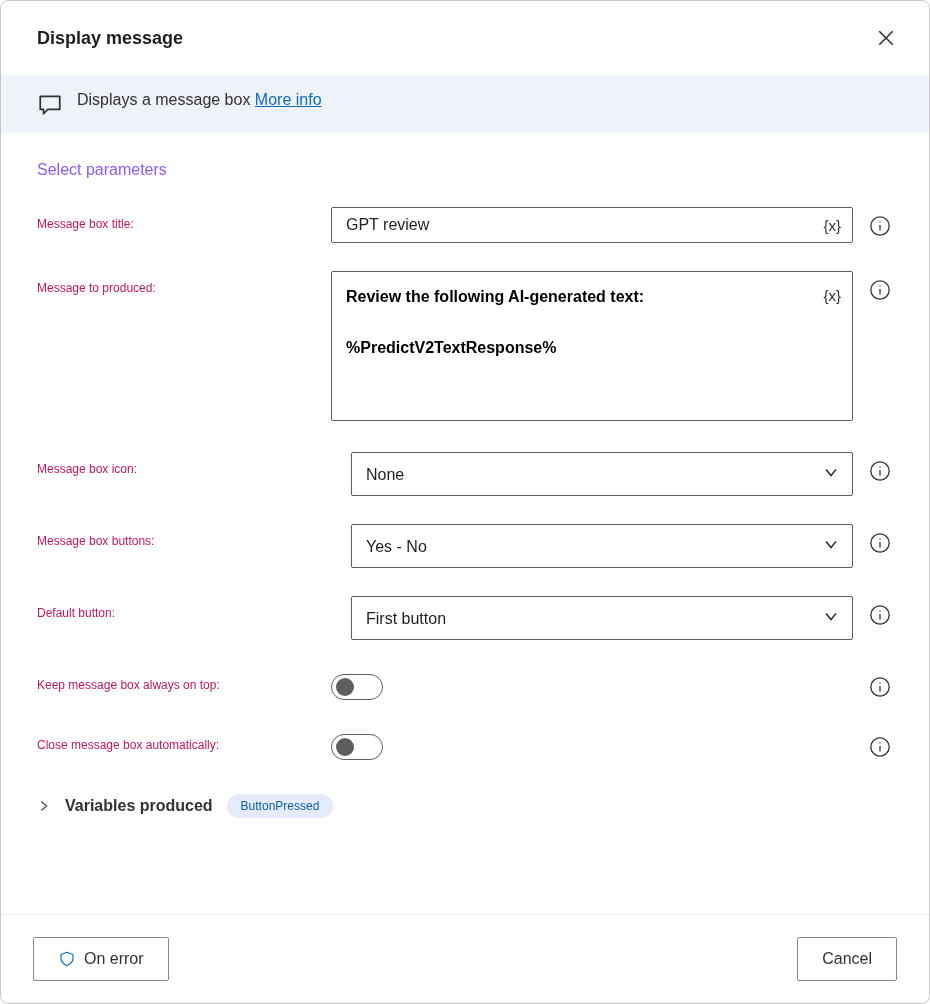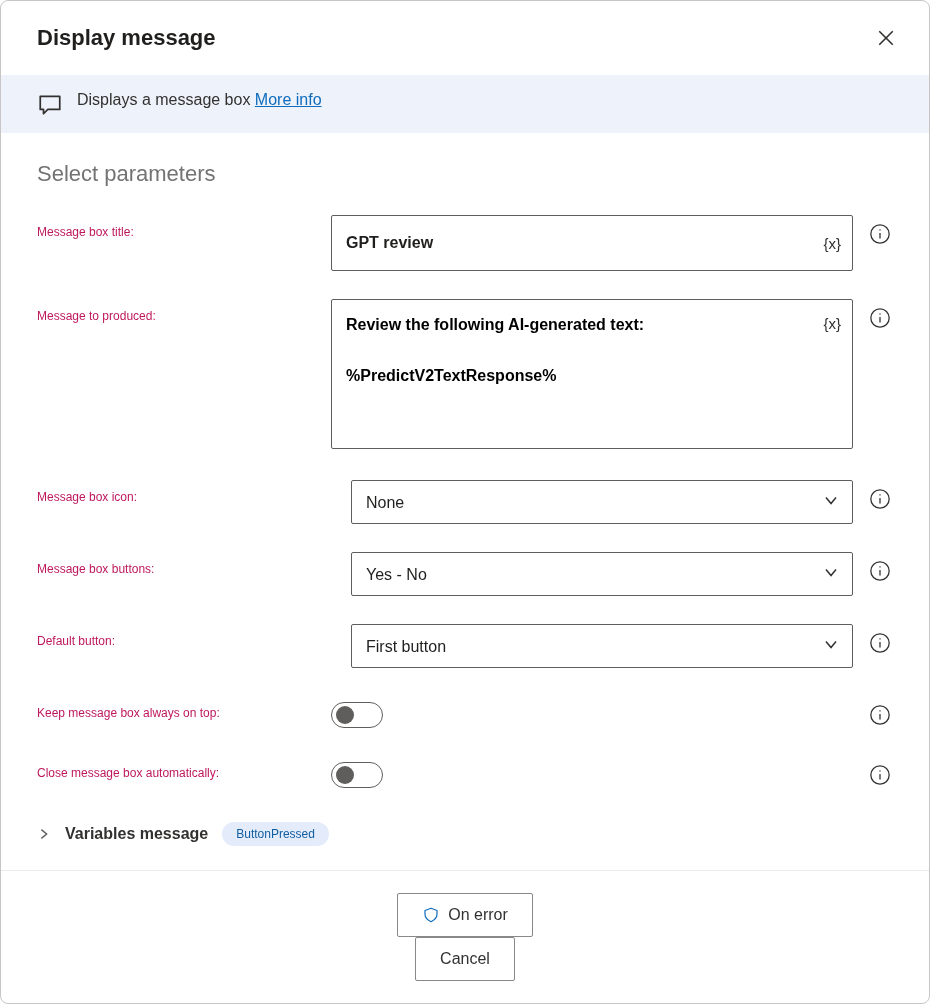--- a/index.html
+++ b/index.html
@@ -21,21 +21,21 @@
     background: #fff;
   }
   .titlebar {
     display: flex;
     align-items: center;
     justify-content: space-between;
     padding: 22px 28px 22px 36px;
   }
   .titlebar h1 {
     margin: 0;
-    font-size: 22px;
+    font-size: 18px;
     font-weight: 600;
     color: #201f1e;
   }
   .close-btn {
     background: none;
     border: none;
     cursor: pointer;
     padding: 6px;
     display:flex; align-items:center; justify-content:center;
   }
@@ -51,23 +51,23 @@
   .info-band a {
     color: #0f6cbd;
     text-decoration: underline;
   }
   .content {
     flex: 1;
     overflow: auto;
     padding: 28px 36px 20px 36px;
   }
   .section-heading {
-    font-size: 22px;
+    font-size: 16px;
     font-weight: 400;
-    color: #737373;
+    color: #8b5cf6;
     margin: 0 0 28px 0;
   }
   .row {
     display: flex;
     align-items: flex-start;
     margin-bottom: 28px;
     gap: 14px;
   }
   .row .label {
     width: 280px;
@@ -95,24 +95,23 @@
   .text-input, .select {
     width: 100%;
     border: 1px solid #605e5c;
     border-radius: 2px;
     font-size: 16px;
     font-family: inherit;
     color: #201f1e;
     background: #fff;
   }
   .text-input {
-    height: 56px;
+    height: 36px;
     padding: 0 40px 0 14px;
     position: relative;
-    font-weight: bold;
   }
   .input-wrap {
     position: relative;
     width: 100%;
   }
   .var-btn {
     position: absolute;
     right: 10px;
     top: 50%;
     transform: translateY(-50%);
@@ -206,21 +205,20 @@
     color: #115ea3;
     border-radius: 14px;
     padding: 5px 14px;
     font-size: 12px;
   }
   .footer {
     border-top: 1px solid #edebe9;
     padding: 22px 32px;
     display: flex;
     align-items: center;
-    flex-direction: column;
   }
   .btn {
     height: 44px;
     padding: 0 24px;
     font-size: 16px;
     font-family: inherit;
     border-radius: 2px;
     cursor: pointer;
     display: inline-flex;
     align-items: center;
@@ -404,21 +402,21 @@
             <circle cx="12" cy="7.5" r="0.8" fill="#323130" stroke="none"></circle>
             <line x1="12" y1="11" x2="12" y2="17"></line>
         </svg>
       </div>
     </div>
 
     <div class="vars-row">
       <svg class="chevron-right" viewBox="0 0 16 16" fill="none" stroke="#605e5c" stroke-width="1.6">
           <polyline points="5,3 11,8 5,13"></polyline>
         </svg>
-      <span class="vars-label">Variables message</span>
+      <span class="vars-label">Variables produced</span>
       <span class="chip">ButtonPressed</span>
     </div>
 
   </div>
 
   <div class="footer">
     <button class="btn btn-secondary">
       <svg class="shield-icon" viewBox="0 0 24 24" fill="none" stroke="#0f6cbd" stroke-width="1.6" stroke-linejoin="round">
         <path d="M12 3 l8 3 v5 c0 5 -4 8 -8 10 c-4 -2 -8 -5 -8 -10 v-5 z"></path>
       </svg>

